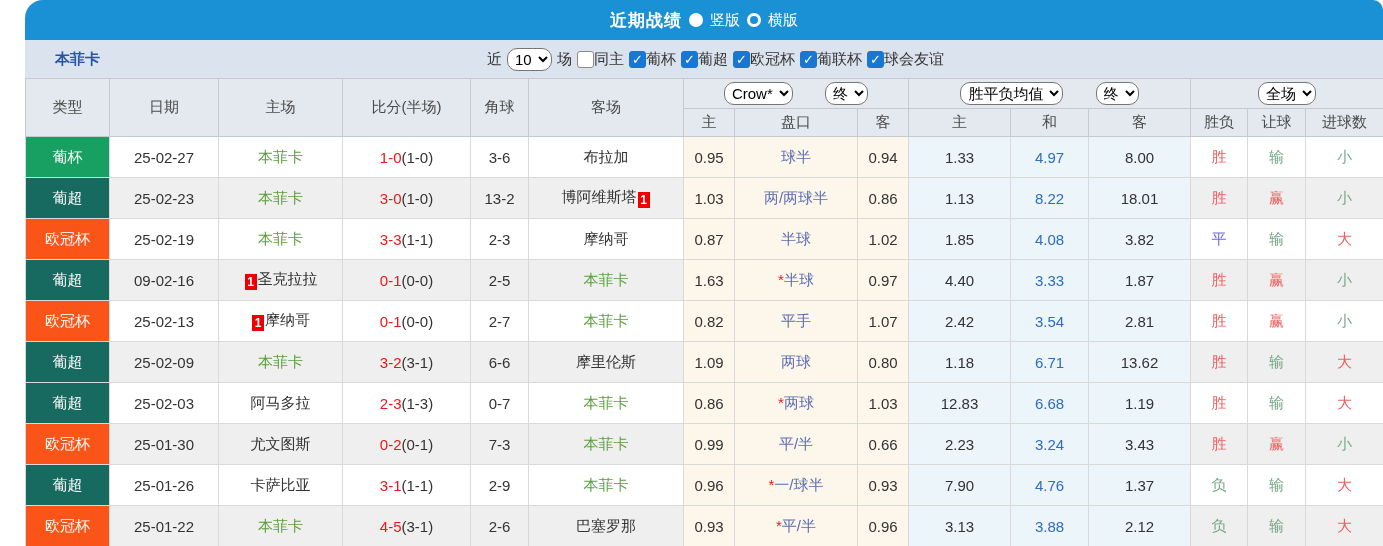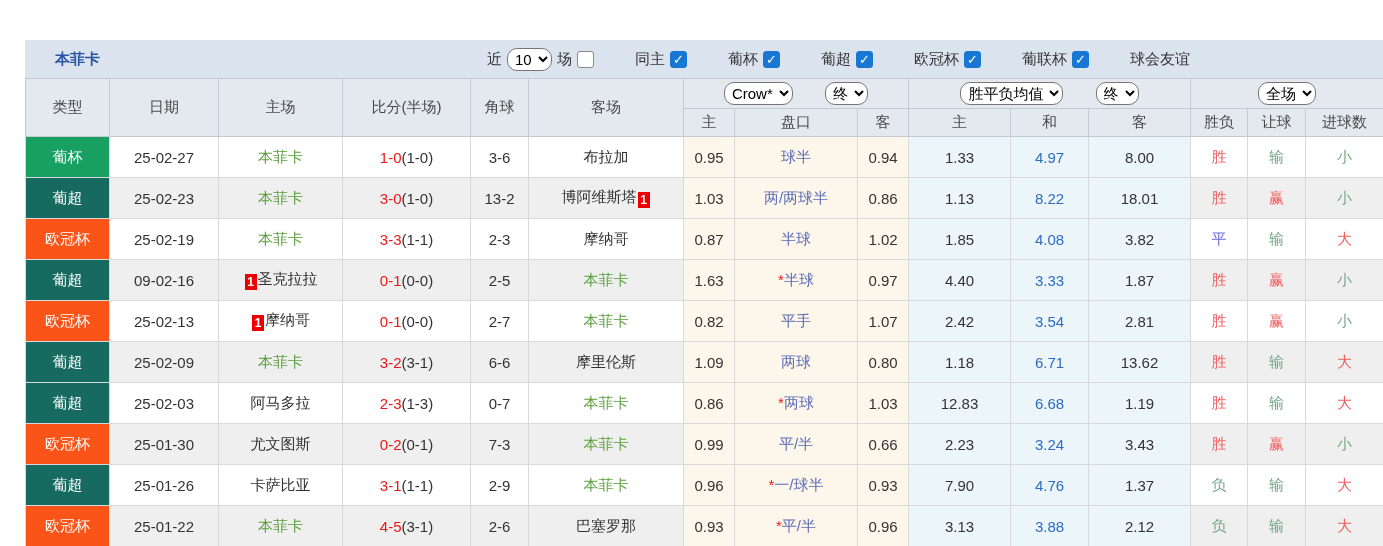--- a/index.html
+++ b/index.html
@@ -23,21 +23,21 @@
   .title{font-size:17px;font-weight:bold;letter-spacing:1px;}
   .radio{width:14px;height:14px;border-radius:50%;border:3px solid #fff;background:transparent;display:inline-block;}
   .radio.on{background:#fff;}
   .radio-label{font-size:15px;}
 
   
   .filterbar{position:absolute;left:25px;right:0;top:40px;height:38px;background:var(--filterbar_bg);
     display:flex;align-items:center;font-size:15px;}
   .team-name{margin-left:30px;font-weight:bold;color:var(--team_link_blue);font-size:15px;}
   .filter-controls{position:absolute;left:462px;top:0;height:38px;display:flex;align-items:center;gap:5px;}
-  .filter-item{display:flex;align-items:center;gap:41px;}
+  .filter-item{display:flex;align-items:center;}
   .checkbox{width:17px;height:17px;border:1px solid #8a8a8a;border-radius:3px;background:#fff;
     display:inline-flex;align-items:center;justify-content:center;}
   .checkbox::after{content:"✓";font-size:13px;font-weight:bold;color:transparent;line-height:1;}
   .checkbox.on{background:var(--checkbox_blue);border-color:var(--checkbox_blue);}
   .checkbox.on::after{color:#fff;}
   select{font:inherit;font-size:15px;padding:1px 3px;background:#fff;border:1px solid #767676;border-radius:10px;}
 
   
   .tablewrap{position:absolute;left:25px;top:78px;width:1106px;}
   table{border-collapse:collapse;table-layout:fixed;width:1358px;font-size:15px;}
@@ -60,20 +60,27 @@
   .t-avgdraw{color:var(--avg_draw_blue);}
   .t-red{color:var(--result_red);} .t-green{color:var(--result_green);} .t-blue{color:var(--result_blue);}
   .card{display:inline-block;width:12px;height:16px;line-height:16px;background:var(--card_red);
     color:#fff;font-size:12px;font-weight:bold;text-align:center;vertical-align:-2px;margin:0 1px;}
 </style>
 </head>
 <body>
 
 <div class="page">
 
+  <div class="titlebar">
+    <span class="title">近期战绩</span>
+    <span class="radio on"></span>
+    <span class="radio-label">竖版</span>
+    <span class="radio"></span>
+    <span class="radio-label">横版</span>
+  </div>
 
   <div class="filterbar">
     <span class="team-name">本菲卡</span>
     <div class="filter-controls">
       <span>近</span>
       <select><option>10</option></select>
       <span>场</span>
       <span class="filter-item">
         <span class="checkbox"></span>
         <span>同主</span>

